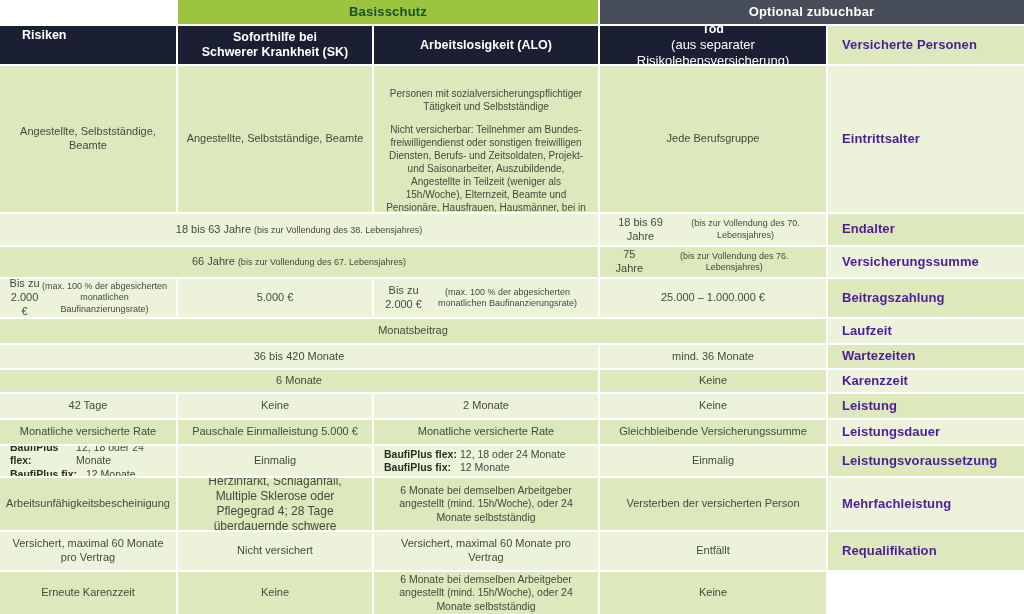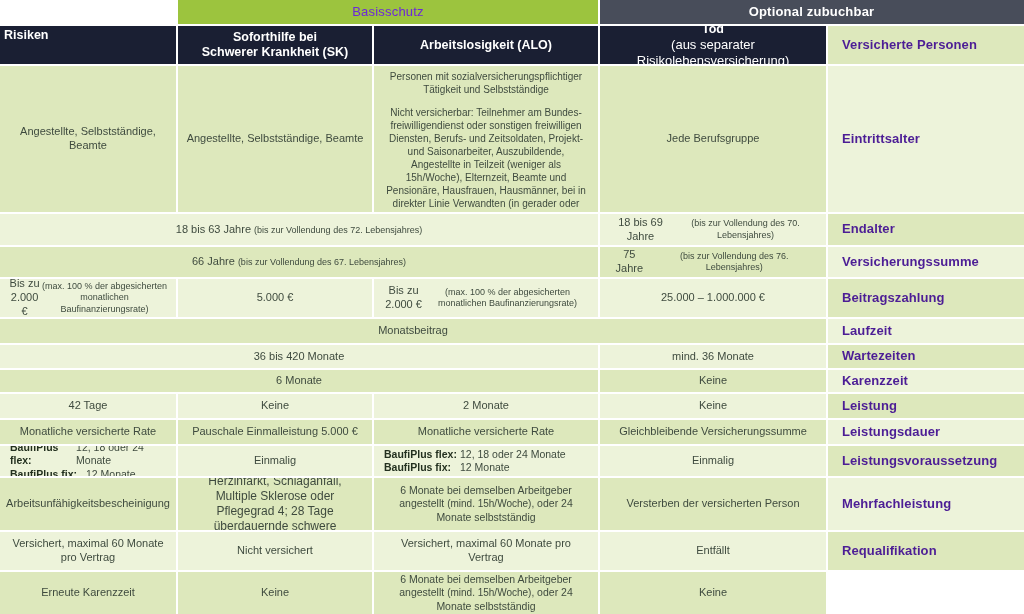--- a/index.html
+++ b/index.html
@@ -13,39 +13,39 @@
     background:#fff;
   }
   .cell { display:flex; align-items:center; justify-content:center; text-align:center;
           font-size:11px; color:#3e4a3e; line-height:1.25; padding:2px 8px; overflow:hidden; }
   .span2 { grid-column:span 2; }
   .span3 { grid-column:span 3; }
   .span4 { grid-column:span 4; }
 
   
   .blank { background:#ffffff; }
-  .band-green { background:#9cc43e; color:#6d28d9; font-weight:normal; font-size:13px; letter-spacing:.2px; }
+  .band-green { background:#9cc43e; color:#14532d; font-weight:bold; font-size:13px; letter-spacing:.2px; }
   .band-slate { background:#484d5a; color:#ffffff; font-weight:bold; font-size:13px; letter-spacing:.2px;padding-left:7px; }
 
   
   .colhead { background:#1a1f33; color:#ffffff; font-weight:bold; font-size:12.5px; flex-direction:column; line-height:1.2; }
-  .colhead.left { justify-content:flex-start; align-items:flex-start; text-align:left; padding-left:4px; flex-direction:row; }
+  .colhead.left { justify-content:flex-start; align-items:flex-start; text-align:left; padding-left:22px; flex-direction:row; }
   .colhead .sub { font-weight:normal; font-size:13px; letter-spacing:0; }
 
   
   .rowlabel { background:inherit; justify-content:flex-start; text-align:left; padding-left:14px;
               font-weight:bold; font-size:13px; color:#4c1d95; letter-spacing:.1px; }
 
   
   .shadeA { background:#dde8bc; }
   .shadeB { background:#edf3da; }
 
   .small { font-size:10px; }
   .note { font-size:9px; }
-  .dense { font-size:10px; line-height:1.3; padding:4px 8px; }
+  .dense { font-size:10px; line-height:1.3; padding:21px 8px; }
   .dense p + p { margin-top:10px; }
 
   .stack { flex-direction:row; }
 
   .kv-cell { flex-direction:column; align-items:flex-start; justify-content:center; padding-left:10px; text-align:left; }
   .kv { display:flex; font-size:10.5px; }
   .kv .k { font-weight:bold; width:76px; color:#23301f; }
   .kv .v { color:#3e4a3e; }
 </style>
 </head>
@@ -76,21 +76,21 @@
   <div class="cell shadeA">Angestellte, Selbstständige, Beamte</div>
   <div class="cell shadeA">Angestellte, Selbstständige, Beamte</div>
   <div class="cell shadeA dense" style="display:block; text-align:center;">
     <p>Personen mit sozialversicherungs­pflichtiger Tätigkeit und Selbstständige</p>
     <p><span>Nicht versicherbar: Teilnehmer am Bundes­freiwilligendienst oder sonstigen freiwilligen Diensten, Berufs- und Zeitsoldaten, Projekt- und Saisonarbeiter, Auszubildende, Angestellte in Teilzeit </span><span class="small">(weniger als 15h/Woche)</span><span>, Elternzeit, Beamte und Pensionäre, Hausfrauen, Hausmänner, bei in direkter Linie Verwandten </span><span class="small">(in gerader oder Seitenlinie)</span><span> angestellte Personen.</span></p>
   </div>
   <div class="cell shadeA">Jede Berufsgruppe</div>
 
   <div class="cell rowlabel shadeB">Eintrittsalter</div>
   <div class="cell shadeB span3">
-    <span><span>18 bis 63 Jahre </span><span class="note">(bis zur Vollendung des 72. Lebensjahres)</span></span>
+    <span><span>18 bis 63 Jahre </span><span class="note">(bis zur Vollendung des 38. Lebensjahres)</span></span>
   </div>
   <div class="cell shadeB stack">
     <span>18 bis 69 Jahre</span>
     <span class="note">(bis zur Vollendung des 70. Lebensjahres)</span>
   </div>
 
   <div class="cell rowlabel shadeA">Endalter</div>
   <div class="cell shadeA span3">
     <span><span>66 Jahre </span><span class="note">(bis zur Vollendung des 67. Lebensjahres)</span></span>
   </div>

